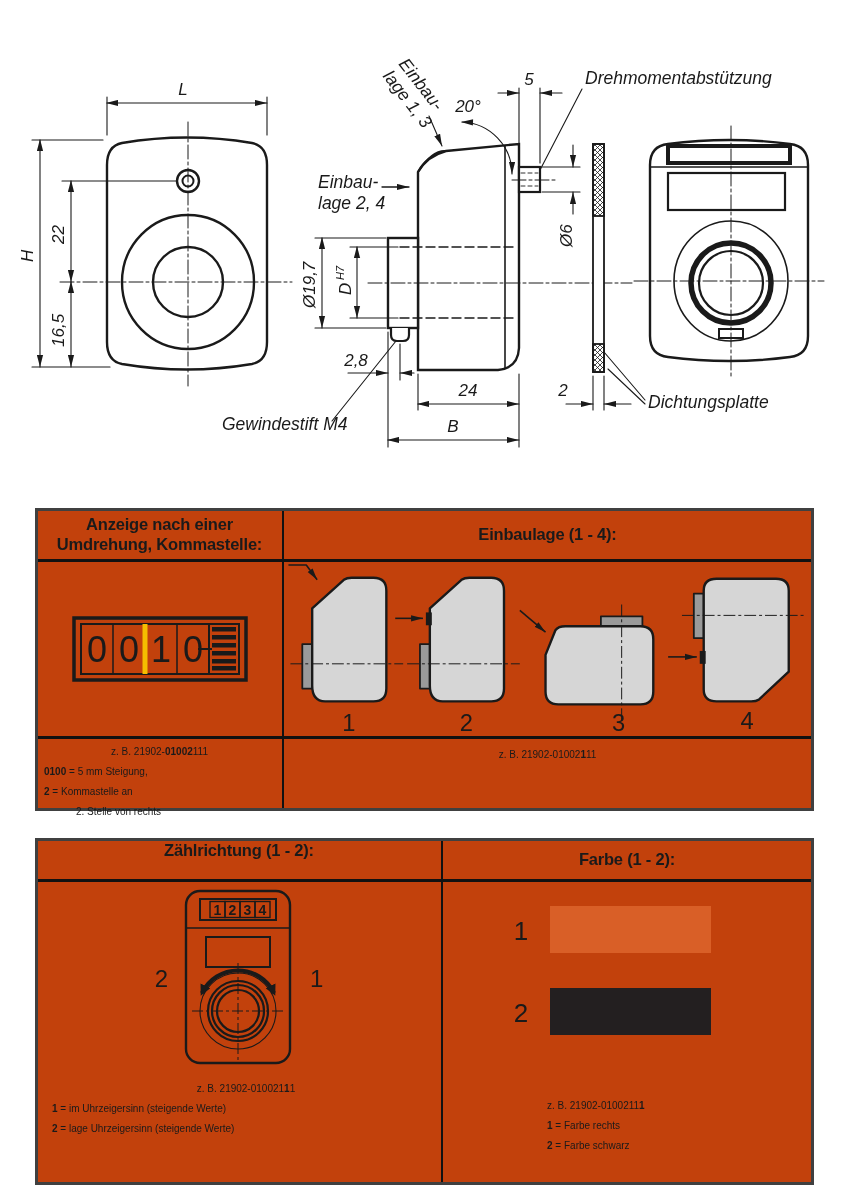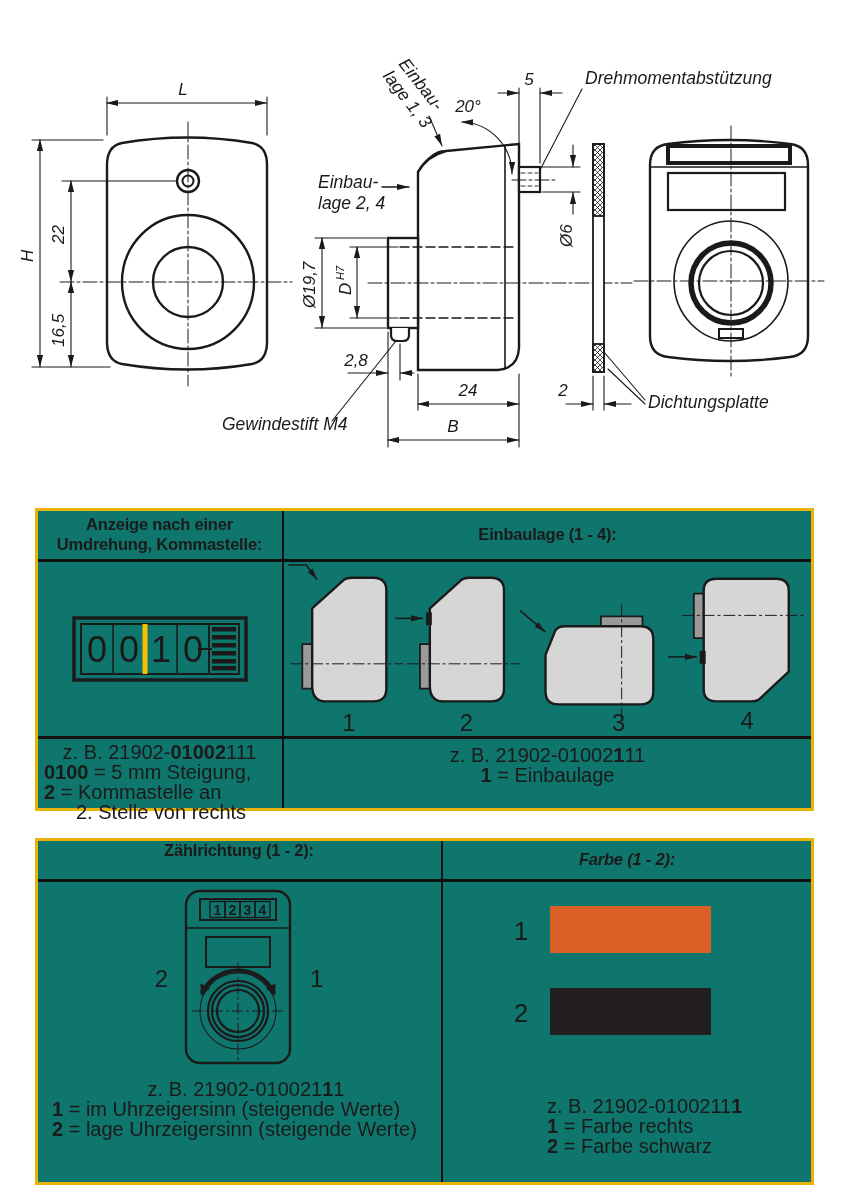--- a/index.html
+++ b/index.html
@@ -3,27 +3,27 @@
 <meta charset="utf-8">
 <style>
   html,body{margin:0;padding:0;background:#ffffff;}
   #page{position:relative;width:848px;height:1200px;background:#fff;overflow:hidden;
         font-family:"Liberation Sans",sans-serif;color:#1a1a1a;}
   svg text{fill:#1a1a1a;}
   .dimtxt{font-style:italic;font-size:17px;}
   .lbltxt{font-style:italic;font-size:17.5px;}
   .sup{font-style:italic;font-size:11px;}
   
-  .tbl{position:absolute;border:3px solid #eab308;background:#0f766e;}
+  .tbl{position:absolute;border:3px solid #404040;background:#c2410c;}
   .cell{position:absolute;box-sizing:border-box;}
   .vdiv{position:absolute;top:0;bottom:0;width:2.5px;background:#111;}
   .hdiv{position:absolute;left:0;right:0;height:2.5px;background:#111;}
   .hdr{font-weight:bold;font-size:16.5px;line-height:1.2;display:flex;flex-direction:column;
        align-items:center;justify-content:center;text-align:center;letter-spacing:-0.2px;}
-  .note{font-size:20px;line-height:20px;}
+  .note{font-size:10px;line-height:20px;}
   .note b{font-weight:bold;}
   .center{text-align:center;}
   .flexc{display:flex;align-items:center;justify-content:center;}
   .poslbl{font-size:24px;}
 </style>
 </head>
 <body>
 
 <div id="page">
 
@@ -280,32 +280,31 @@
   </div>
 
   <div class="cell note" style="left:0;top:228px;width:243px;height:69px;padding:3px 6px;">
     <div class="center"><span>z. B. 21902-</span><b>01002</b><span>111</span></div>
     <div><b>0100</b><span> = 5 mm Steigung,</span></div>
     <div><b>2</b><span> = Kommastelle an</span></div>
     <div style="padding-left:32px;"><span>2. Stelle von rechts</span></div>
   </div>
   <div class="cell note center" style="left:246px;top:228px;width:527px;height:69px;padding-top:6px;">
     <div><span>z. B. 21902-01002</span><b>1</b><span>11</span></div>
-    <div><b>1</b><span> = Einbaulage</span></div>
   </div>
 </div>
 
 <div class="tbl" style="left:35px;top:838px;width:773px;height:341px;">
   <div class="vdiv" style="left:402.5px;"></div>
   <div class="hdiv" style="top:38px;"></div>
 
   <div class="cell hdr" style="left:0;top:0;width:402px;height:20px;text-align:right;">
     <span>Zählrichtung (1 - 2):</span>
   </div>
-  <div class="cell hdr" style="left:405px;top:0;width:368px;height:38px;font-style:italic;">
+  <div class="cell hdr" style="left:405px;top:0;width:368px;height:38px;">
     <span>Farbe (1 - 2):</span>
   </div>
 
   <div class="cell" style="left:0;top:40px;width:402px;height:301px;">
     <div class="flexc" style="margin-top:8px;gap:16px;">
       <span class="poslbl">2</span>
       <svg width="110" height="180" viewBox="0 0 110 180" fill="none">
         <defs>
           <marker id="mb" markerWidth="11" markerHeight="11" refX="8" refY="5.5" orient="auto" markerUnits="userSpaceOnUse">
             <path d="M0 0 L11 5.5 L0 11 Z" fill="#1a1a1a"></path>

